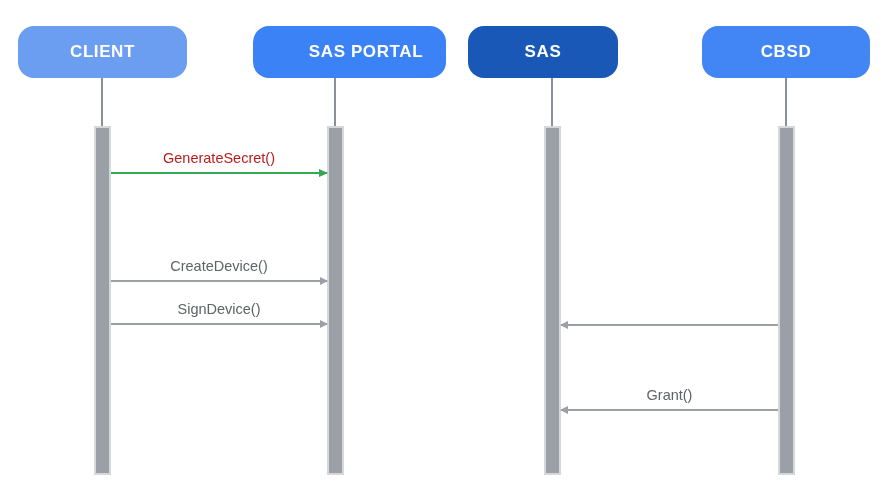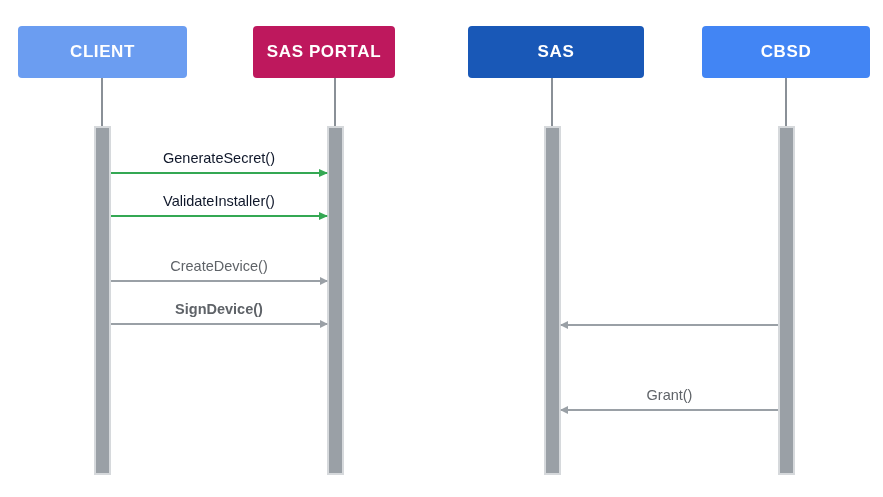--- a/index.html
+++ b/index.html
@@ -13,32 +13,32 @@
     width: 883px;
     height: 497px;
     background: #ffffff;
     overflow: hidden;
   }
   
   .actor-box {
     position: absolute;
     top: 26px;
     height: 52px;
-    border-radius: 4px;
+    border-radius: 16px;
     display: flex;
     align-items: center;
     justify-content: center;
     color: #ffffff;
     font-weight: bold;
     font-size: 17px;
     letter-spacing: 0.6px;
   }
   .actor-client     { left: 18px;  width: 169px; background: #6B9DF1; }
-  .actor-sas-portal { left: 253px; width: 142px; background: #be185d; }
-  .actor-sas        { left: 468px; width: 176px; background: #1958B7; }
+  .actor-sas-portal { left: 253px; width: 160px; background: #3b82f6; padding-left: 33px; }
+  .actor-sas        { left: 468px; width: 150px; background: #1958B7; }
   .actor-cbsd       { left: 702px; width: 168px; background: #4285F4; justify-content: center; }
 
   
   .lifeline {
     position: absolute;
     top: 78px;
     height: 49px;
     width: 2px;
     background: #8A9097;
   }
@@ -70,21 +70,21 @@
   .msg-label {
     display: block;
     height: 22px;
     line-height: 22px;
     font-size: 14.5px;
   }
   .msg-line {
     position: relative;
     margin-top: 3px;
   }
-  .msg.green .msg-label { color: #0f172a; }
+  .msg.green .msg-label { color: #b91c1c; }
   .msg.gray  .msg-label { color: #5F6368; margin-top: 24px; }
   .msg.green .msg-line { height: 2px;   background: #34A853; }
   .msg.gray  .msg-line { height: 1.5px; background: #9AA0A6; }
 
   .head {
     position: absolute;
     width: 0;
     height: 0;
     border-top: 4px solid transparent;
     border-bottom: 4px solid transparent;
@@ -92,21 +92,21 @@
   .msg.right .head { right: -1px; top: 50%; transform: translateY(-50%); }
   .msg.left  .head { left:  -1px; top: 50%; transform: translateY(-50%); }
   .msg.green.right .head { border-left: 9px solid #34A853; }
   .msg.gray.right  .head { border-left: 8px solid #9AA0A6; }
   .msg.gray.left   .head { border-right: 8px solid #9AA0A6; }
 
   
   .msg-1 { left: 111px; top: 147px; width: 216px; }
   .msg-2 { left: 111px; top: 190px; width: 216px; }
   .msg-3 { left: 111px; top: 231px; width: 216px; }
-  .msg-4 { left: 111px; top: 274px; width: 216px; font-weight: bold; }
+  .msg-4 { left: 111px; top: 274px; width: 216px; }
   .msg-5 { left: 561px; top: 321px; width: 217px; }
   .msg-6 { left: 561px; top: 360px; width: 217px; }
 </style>
 </head>
 <body>
 
 <div class="canvas">
 
   <div class="actor-box actor-client">
     <span>CLIENT</span>
@@ -130,26 +130,20 @@
   <div class="activation activation-sas-portal"></div>
   <div class="activation activation-sas"></div>
   <div class="activation activation-cbsd"></div>
 
   <div class="msg green right msg-1">
     <div class="msg-label">GenerateSecret()</div>
     <div class="msg-line">
         <i class="head"></i>
       </div>
   </div>
-  <div class="msg green right msg-2">
-    <div class="msg-label">ValidateInstaller()</div>
-    <div class="msg-line">
-        <i class="head"></i>
-      </div>
-  </div>
   <div class="msg gray right msg-3">
     <div class="msg-label">CreateDevice()</div>
     <div class="msg-line">
         <i class="head"></i>
       </div>
   </div>
   <div class="msg gray right msg-4">
     <div class="msg-label">SignDevice()</div>
     <div class="msg-line">
         <i class="head"></i>

